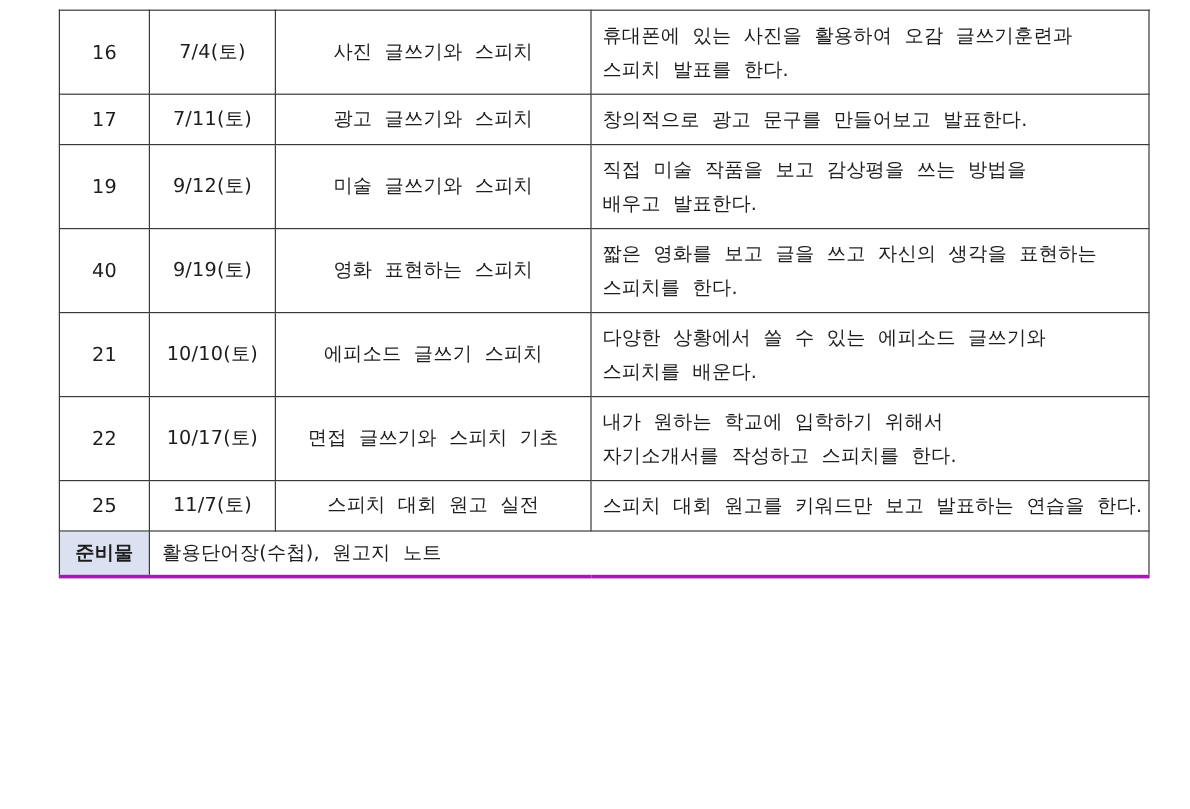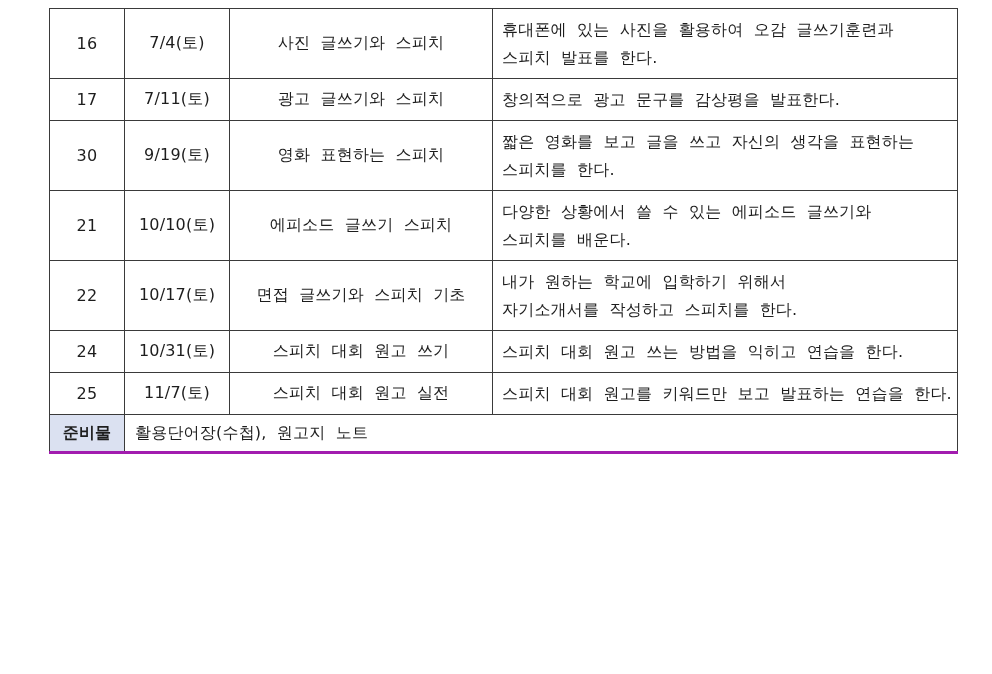--- a/index.html
+++ b/index.html
@@ -53,25 +53,34 @@
         <td class="c-desc">
           <div>휴대폰에 있는 사진을 활용하여 오감 글쓰기훈련과</div>
           <div>스피치 발표를 한다.</div>
         </td>
       </tr>
       <tr class="h1">
         <td class="c-num">17</td>
         <td class="c-date">7/11(토)</td>
         <td class="c-topic">광고 글쓰기와 스피치</td>
         <td class="c-desc">
-          <div>창의적으로 광고 문구를 감상평을 발표한다.</div>
+          <div>창의적으로 광고 문구를 만들어보고 발표한다.</div>
         </td>
       </tr>
       <tr class="h2">
-        <td class="c-num">30</td>
+        <td class="c-num">19</td>
+        <td class="c-date">9/12(토)</td>
+        <td class="c-topic">미술 글쓰기와 스피치</td>
+        <td class="c-desc">
+          <div>직접 미술 작품을 보고 감상평을 쓰는 방법을</div>
+          <div>배우고 발표한다.</div>
+        </td>
+      </tr>
+      <tr class="h2">
+        <td class="c-num">40</td>
         <td class="c-date">9/19(토)</td>
         <td class="c-topic">영화 표현하는 스피치</td>
         <td class="c-desc">
           <div>짧은 영화를 보고 글을 쓰고 자신의 생각을 표현하는</div>
           <div>스피치를 한다.</div>
         </td>
       </tr>
       <tr class="h2">
         <td class="c-num">21</td>
         <td class="c-date">10/10(토)</td>
@@ -84,28 +93,20 @@
       <tr class="h2">
         <td class="c-num">22</td>
         <td class="c-date">10/17(토)</td>
         <td class="c-topic">면접 글쓰기와 스피치 기초</td>
         <td class="c-desc">
           <div>내가 원하는 학교에 입학하기 위해서</div>
           <div>자기소개서를 작성하고 스피치를 한다.</div>
         </td>
       </tr>
       <tr class="h1">
-        <td class="c-num">24</td>
-        <td class="c-date">10/31(토)</td>
-        <td class="c-topic">스피치 대회 원고 쓰기</td>
-        <td class="c-desc">
-          <div>스피치 대회 원고 쓰는 방법을 익히고 연습을 한다.</div>
-        </td>
-      </tr>
-      <tr class="h1">
         <td class="c-num">25</td>
         <td class="c-date">11/7(토)</td>
         <td class="c-topic">스피치 대회 원고 실전</td>
         <td class="c-desc">
           <div>스피치 대회 원고를 키워드만 보고 발표하는 연습을 한다.</div>
         </td>
       </tr>
       <tr class="hf">
         <td class="c-num footer-label">준비물</td>
         <td class="footer-value" colspan="3">활용단어장(수첩), 원고지 노트</td>

